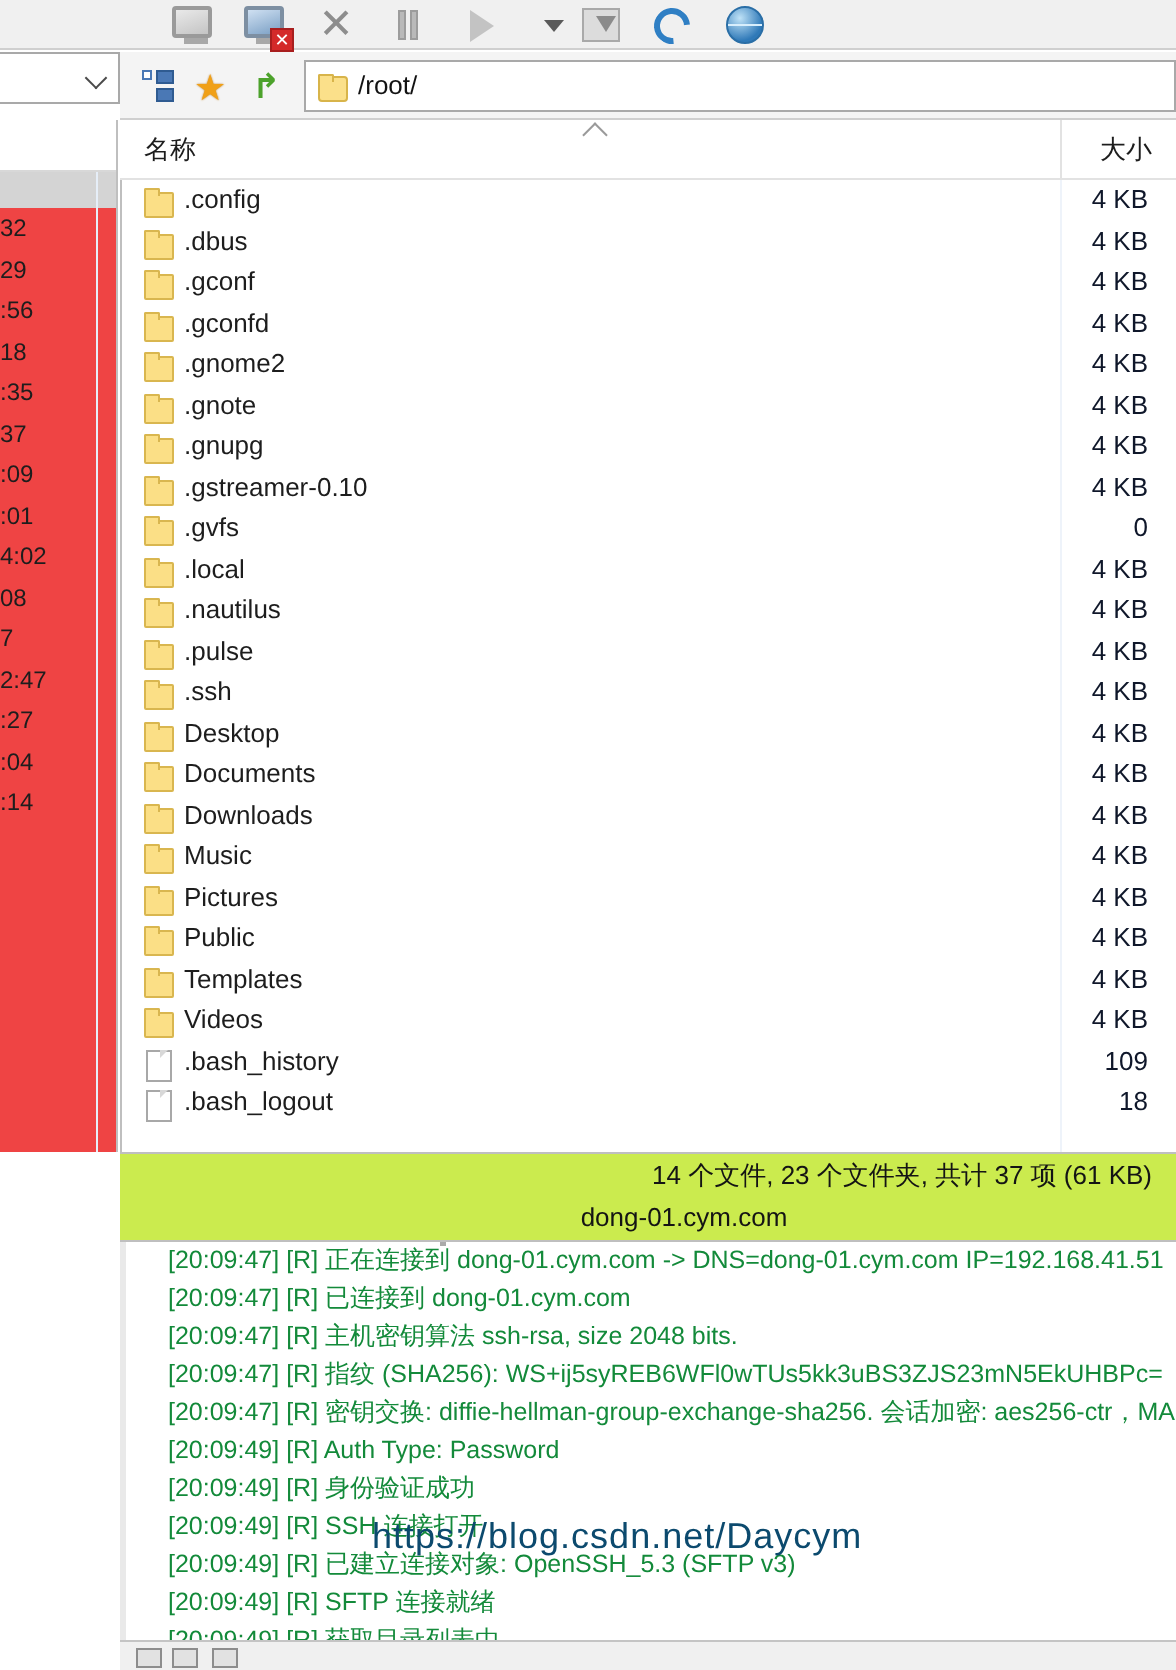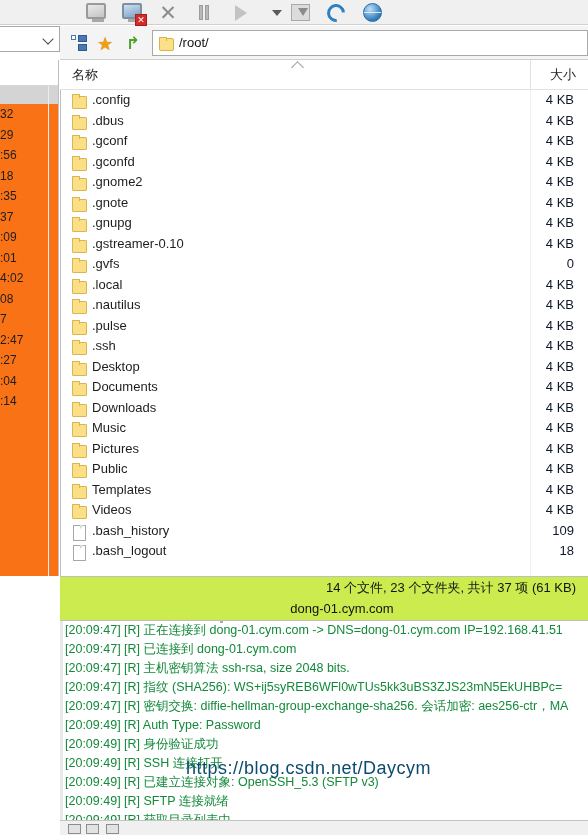--- a/index.html
+++ b/index.html
@@ -50,21 +50,21 @@
   
   .left-combo {
     position:absolute; left:-8px; top:26px; width:68px; height:26px;
     border:1px solid #a9a9a9; background:#fff;
   }
   .left-combo .chev { position:absolute; right:7px; top:8px; width:8px; height:8px;
     border-right:1.5px solid #4a4a4a; border-bottom:1.5px solid #4a4a4a; transform:rotate(45deg); }
 
   .left-pane {
     position:absolute; left:0; top:60px; width:59px; height:516px;
-    background:#f97316; border-right:1px solid #bfbfbf; overflow:hidden;
+    background:#ef4444; border-right:1px solid #bfbfbf; overflow:hidden;
   }
   .left-head { height:26px; border-bottom:1px solid #d8d8d8; background:#fff; }
   .left-sel { height:18px; background:#d4d4d4; }
   .left-row { height:20.5px; font-size:12px; color:#1d1d1d; text-align:left; padding-left:0px; line-height:20.5px;
               white-space:nowrap; }
   .left-pane .colsep { position:absolute; left:48px; top:26px; width:1px; height:490px; background:#e6eef8; }
 
   
   .pathbar {
     position:absolute; left:60px; top:26px; width:528px; height:34px;
@@ -132,21 +132,21 @@
   .sb-left-edge { position:absolute; left:60px; top:576px; width:4px; height:44px; background:#f0f0f0; }
   .sb-left-edge2 { position:absolute; left:56px; top:576px; width:4px; height:44px; background:#fff; }
 
   
   .logpane {
     position:absolute; left:60px; top:620px; width:528px; height:200px;
     background:#fff; border-top:1px solid #bfbfbf; overflow:hidden;
   }
   .logline {
     height:19px; line-height:19px; font-size:12.5px; color:#138a3a;
-    white-space:nowrap; padding-left:5px; overflow:hidden;
+    white-space:nowrap; padding-left:24px; overflow:hidden;
   }
   .log-tick { position:absolute; left:160px; top:0px; width:3px; height:2px; background:#aaa; }
   .log-leftrail { position:absolute; left:0; top:0; width:3px; height:200px; background:#e9e9e9; }
 
   .bottombar {
     position:absolute; left:60px; top:820px; width:528px; height:15px;
     background:#f0f0f0; border-top:1px solid #c4c4c4;
   }
   .bb-ic { position:absolute; top:3px; width:13px; height:10px; border:1px solid #8d8d8d; background:#e2e2e2; }
 

